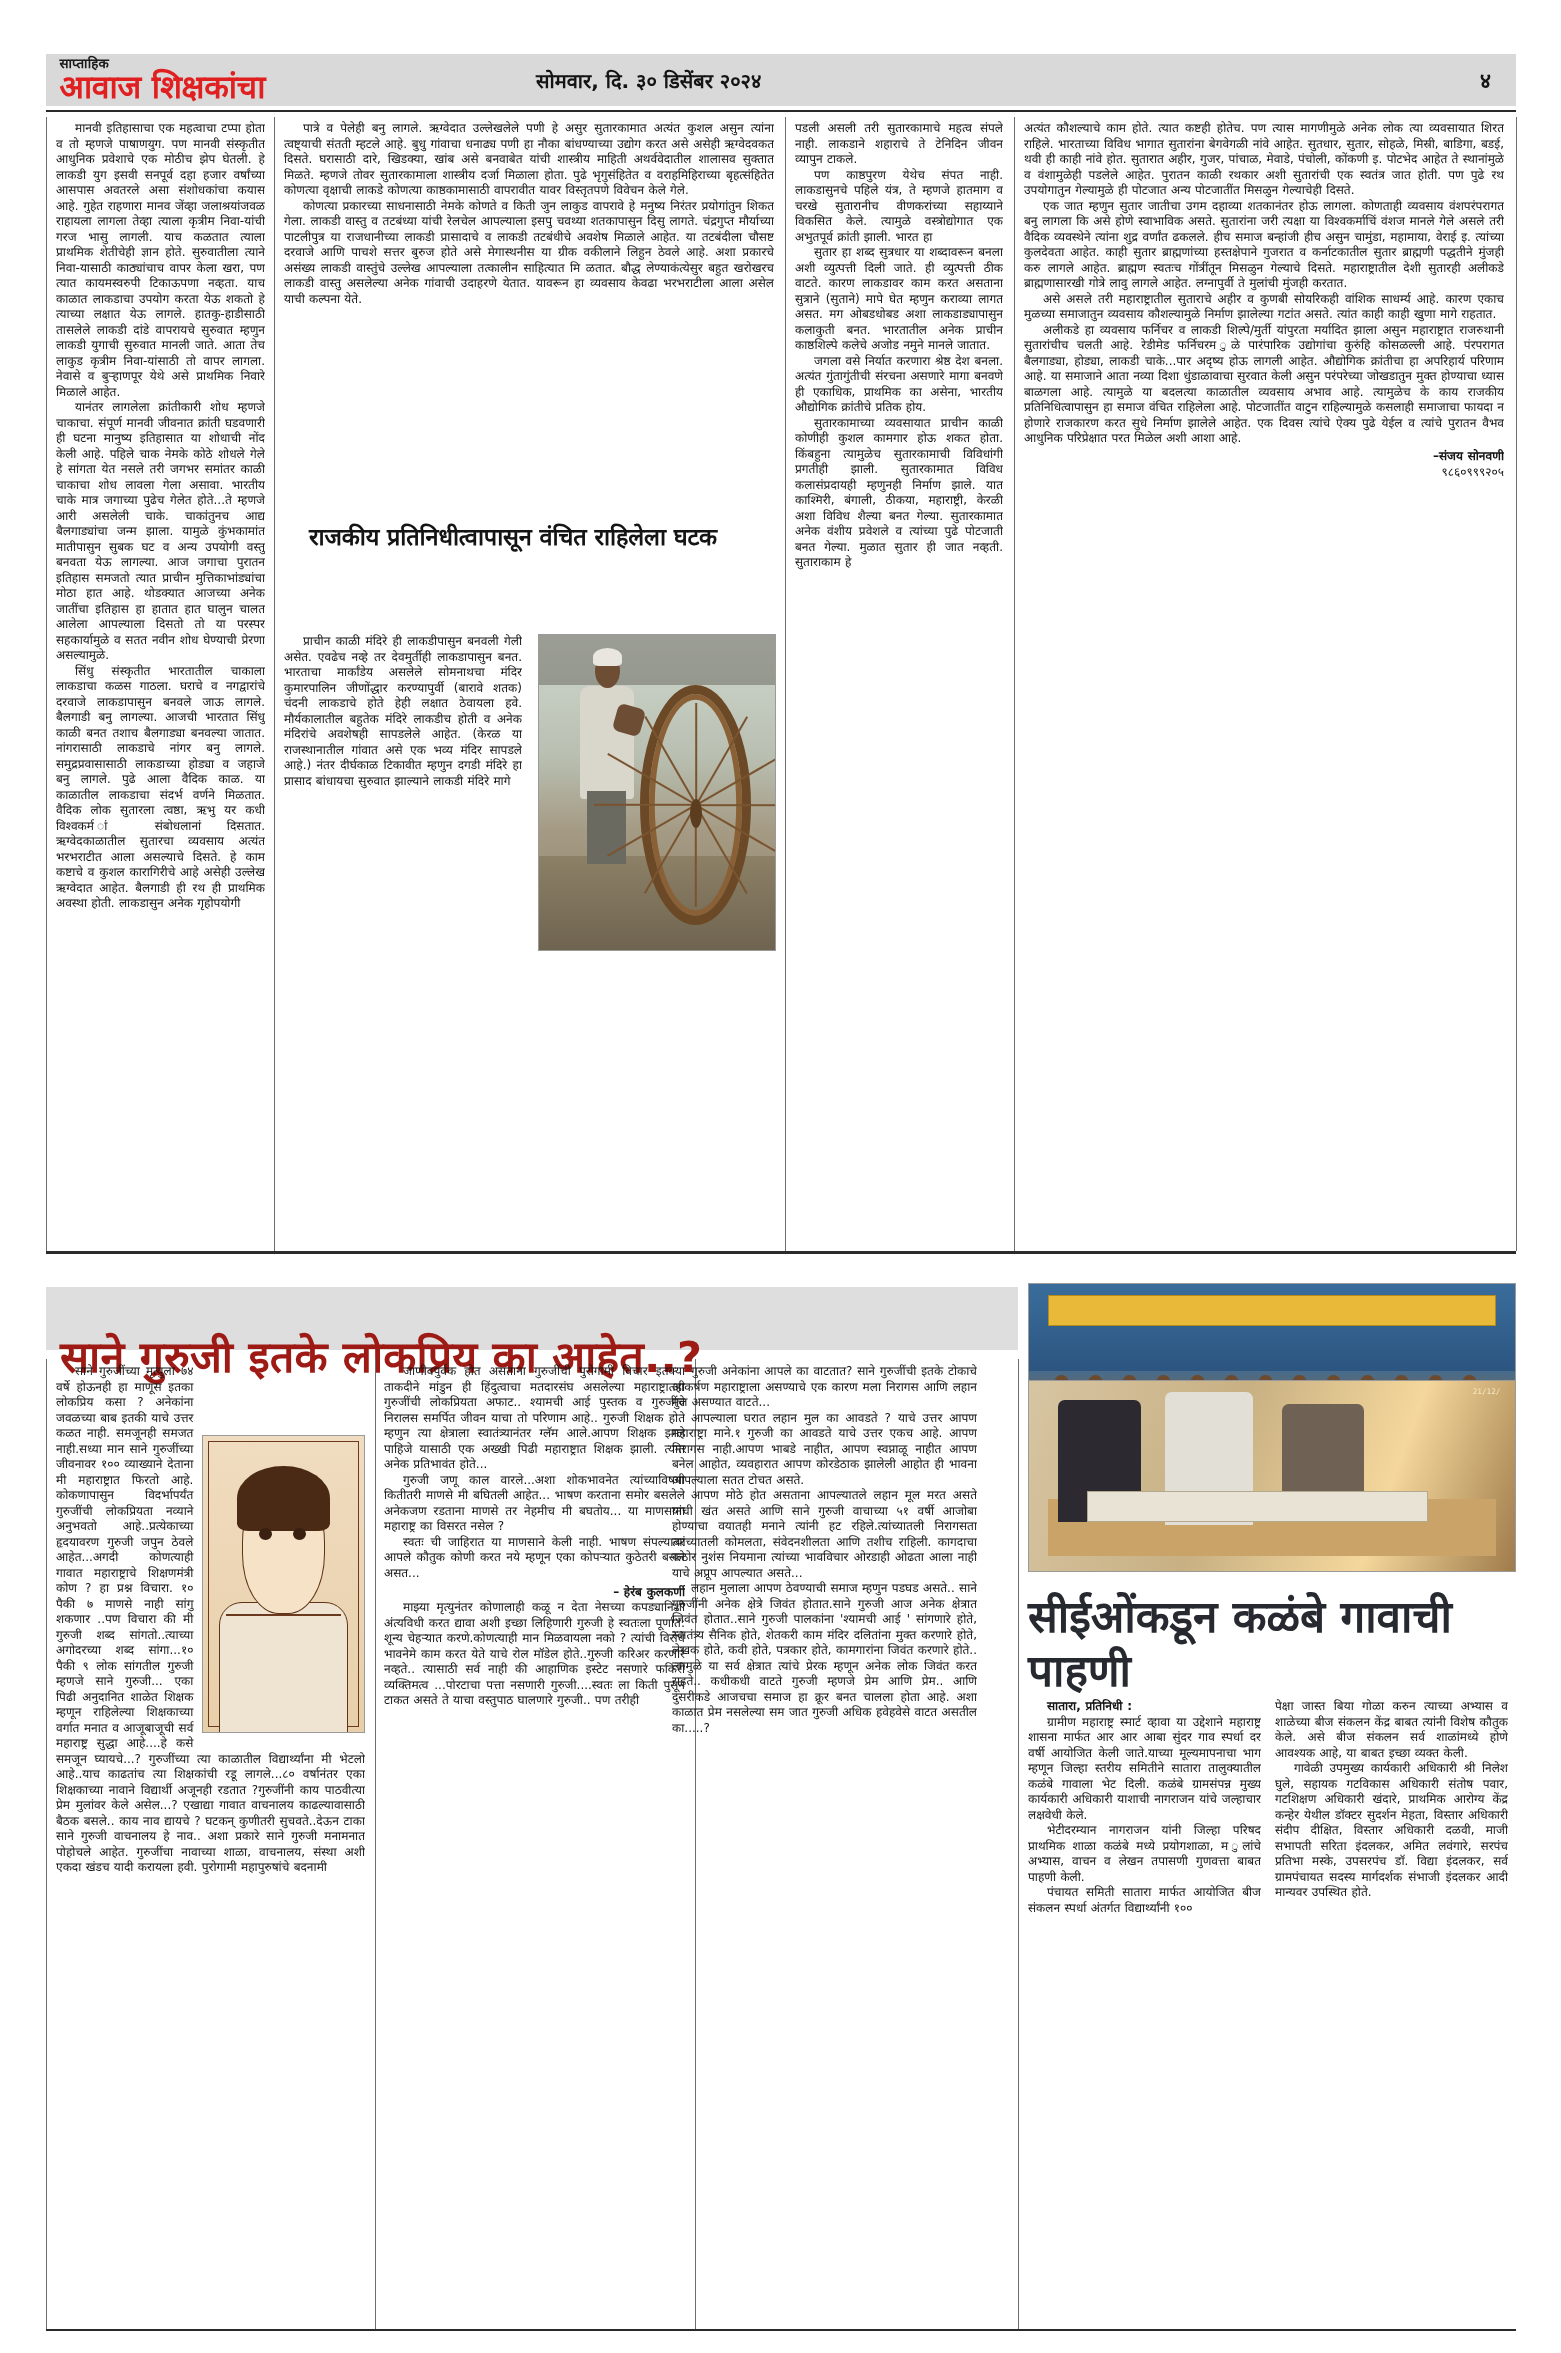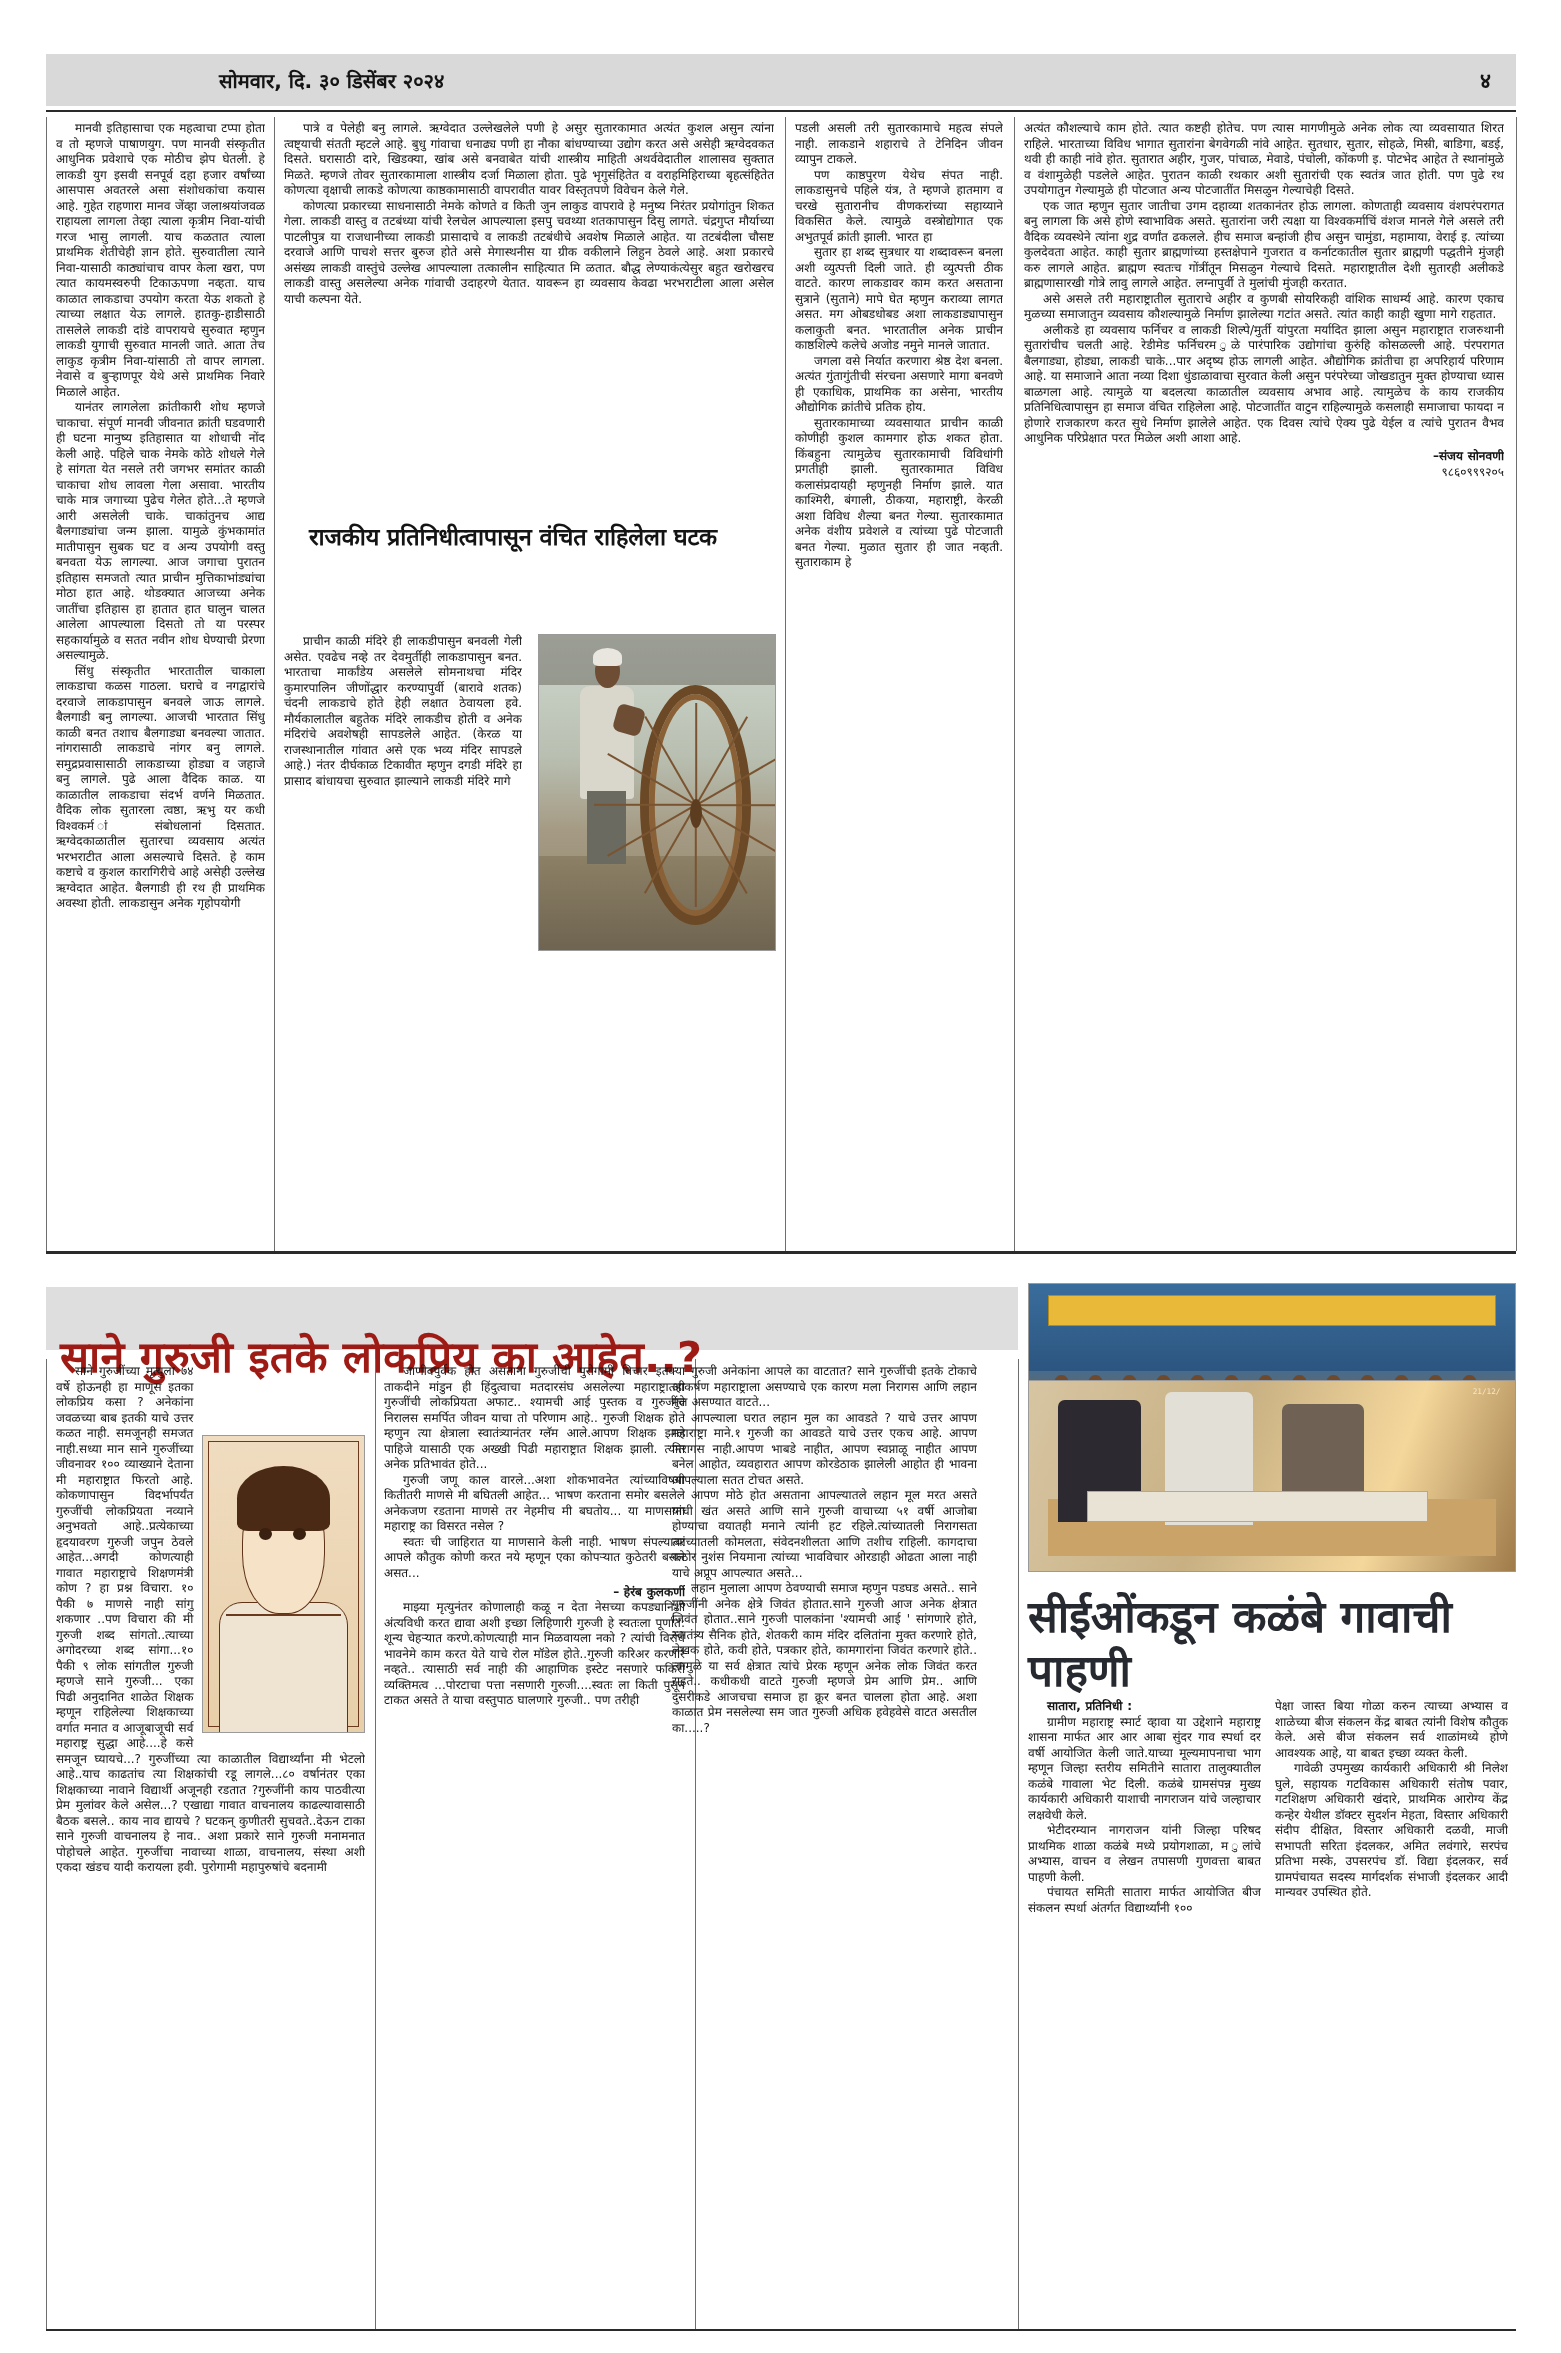--- a/index.html
+++ b/index.html
@@ -209,20 +209,24 @@
   .ph4-p2    { position:absolute; left:28%; top:6%; width:18%; height:70%; background:#e2dfd6; border-radius:6.7px 6.7px 0 0; }
   .ph4-p3    { position:absolute; left:52%; top:12%; width:17%; height:62%; background:#6f6254; border-radius:6.7px 6.7px 0 0; }
   .ph4-stamp { position:absolute; right:3%; top:3%; font-size:7.7px; color:#f5e7c6; font-family:"DejaVu Sans Mono", monospace; }
 </style>
 </head>
 <body>
 
 <div class="page">
 
   <div class="masthead">
+    <div class="logo-block">
+      <div class="logo-kicker">साप्ताहिक</div>
+      <div class="logo-main">आवाज शिक्षकांचा</div>
+    </div>
     <div class="masthead-date">सोमवार, दि. ३० डिसेंबर २०२४</div>
     <div class="masthead-pageno">४</div>
   </div>
 
   <div class="rule-h" style="left:46px; top:110px; width:1470px; height:1.9px;"></div>
 
   <div class="rule-v" style="left:274px; top:117px; height:1134px;"></div>
   <div class="rule-v" style="left:785px; top:117px; height:1134px;"></div>
   <div class="rule-v" style="left:1014px; top:117px; height:1134px;"></div>
   <div class="rule-v" style="left:1516px; top:117px; height:1134px;"></div>

